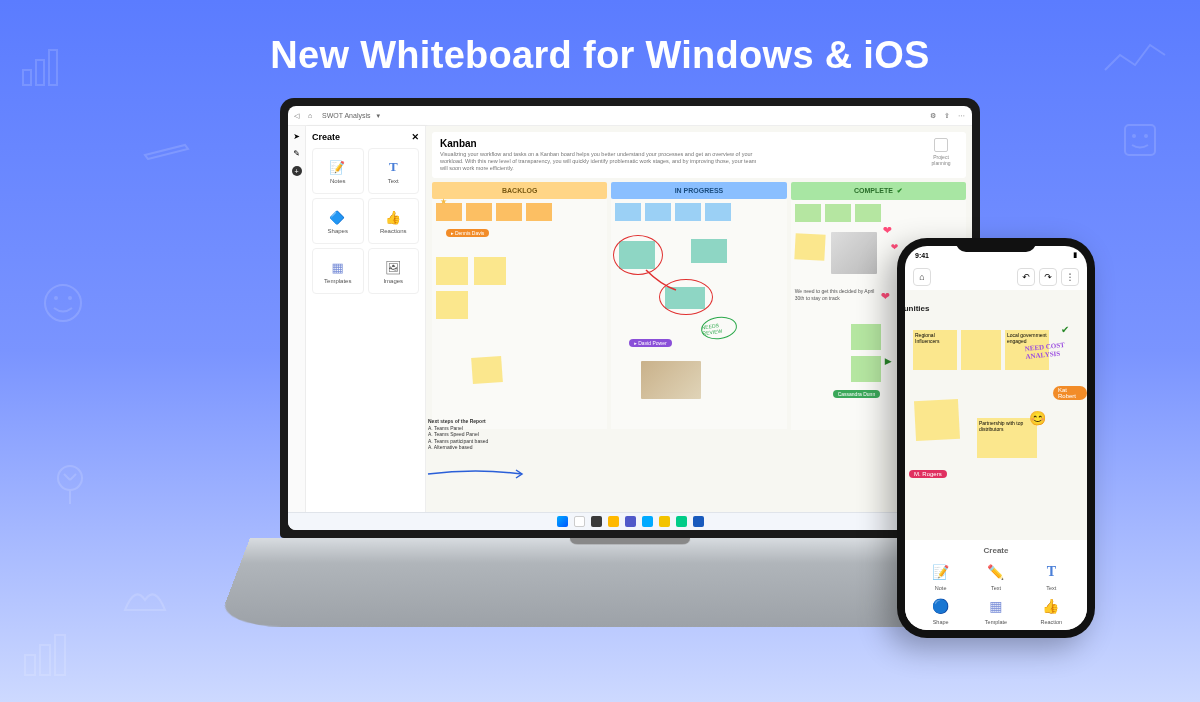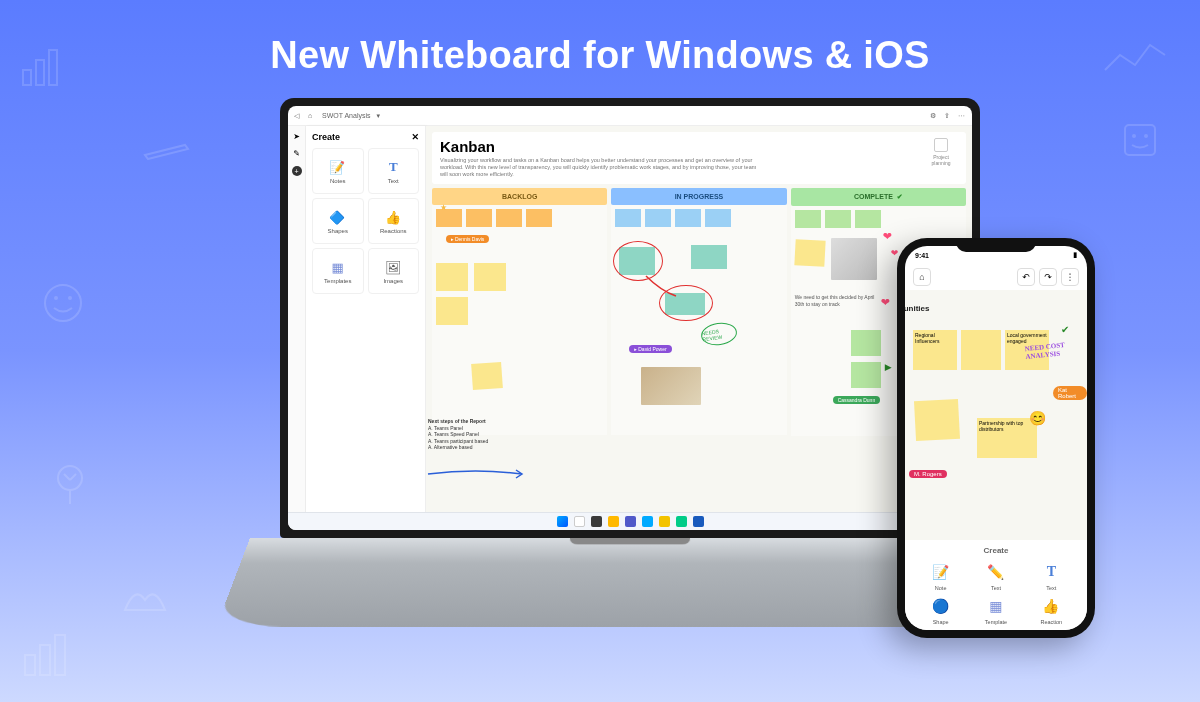--- a/index.html
+++ b/index.html
@@ -21,21 +21,21 @@
 .toolrail span { font-size:8px; cursor:pointer; }
 
 .create-panel { width:120px; background:#fff; border-right:1px solid #eee; padding:6px; box-shadow:1px 0 3px rgba(0,0,0,0.05); }
 .create-head { display:flex; justify-content:space-between; align-items:center; font-size:9px; font-weight:600; margin-bottom:6px; }
 .create-grid { display:grid; grid-template-columns:1fr 1fr; gap:4px; }
 .create-item { background:#fff; border:1px solid #f0f0f0; border-radius:4px; display:flex; flex-direction:column; align-items:center; justify-content:center; height:46px; font-size:6px; color:#555; cursor:pointer; }
 .create-item .ci-ico { width:18px; height:18px; margin-bottom:2px; display:flex; align-items:center; justify-content:center; font-size:13px; }
 
 .canvas { flex:1; background:#f7f7f2; position:relative; overflow:hidden; padding:6px; }
 .canvas-header { background:#fff; border-radius:3px; padding:6px 8px; display:flex; gap:10px; margin-bottom:4px; }
-.ch-text h4 { font-size:15px; font-weight:600; margin-bottom:2px; }
+.ch-text h4 { font-size:10px; font-weight:600; margin-bottom:2px; }
 .ch-text p { font-size:5.5px; color:#777; line-height:1.3; max-width:320px; }
 .ch-badge { margin-left:auto; width:34px; font-size:5px; color:#888; text-align:center; display:flex; flex-direction:column; align-items:center; gap:2px; }
 .ch-badge-ico { width:14px; height:14px; border:1px solid #ccc; border-radius:2px; }
 
 .kanban-cols { display:flex; gap:4px; }
 .kcol { flex:1; }
 .kcol-head { font-size:7px; font-weight:700; text-align:center; padding:5px; border-radius:2px; }
 .kh-backlog { background:#ffd586; color:#7a5a14; }
 .kh-progress { background:#8abfff; color:#1a4d80; }
 .kh-complete { background:#a8e6a3; color:#2a6e2a; position:relative; }

